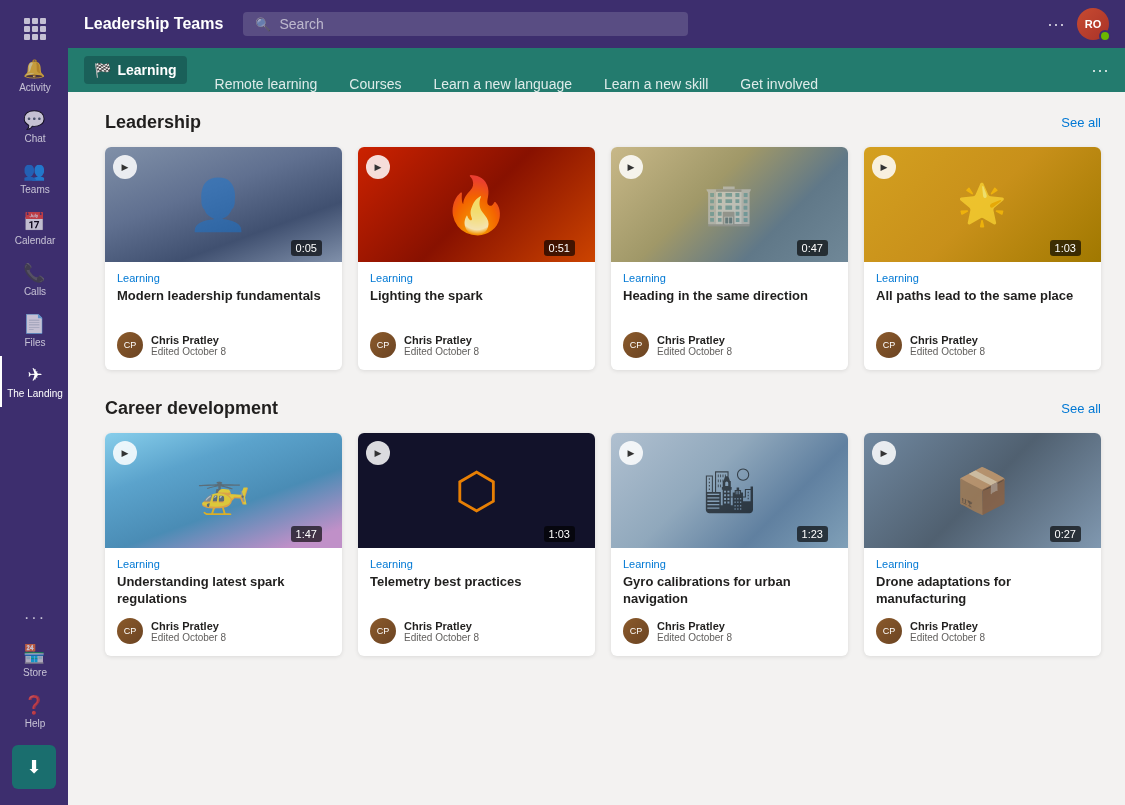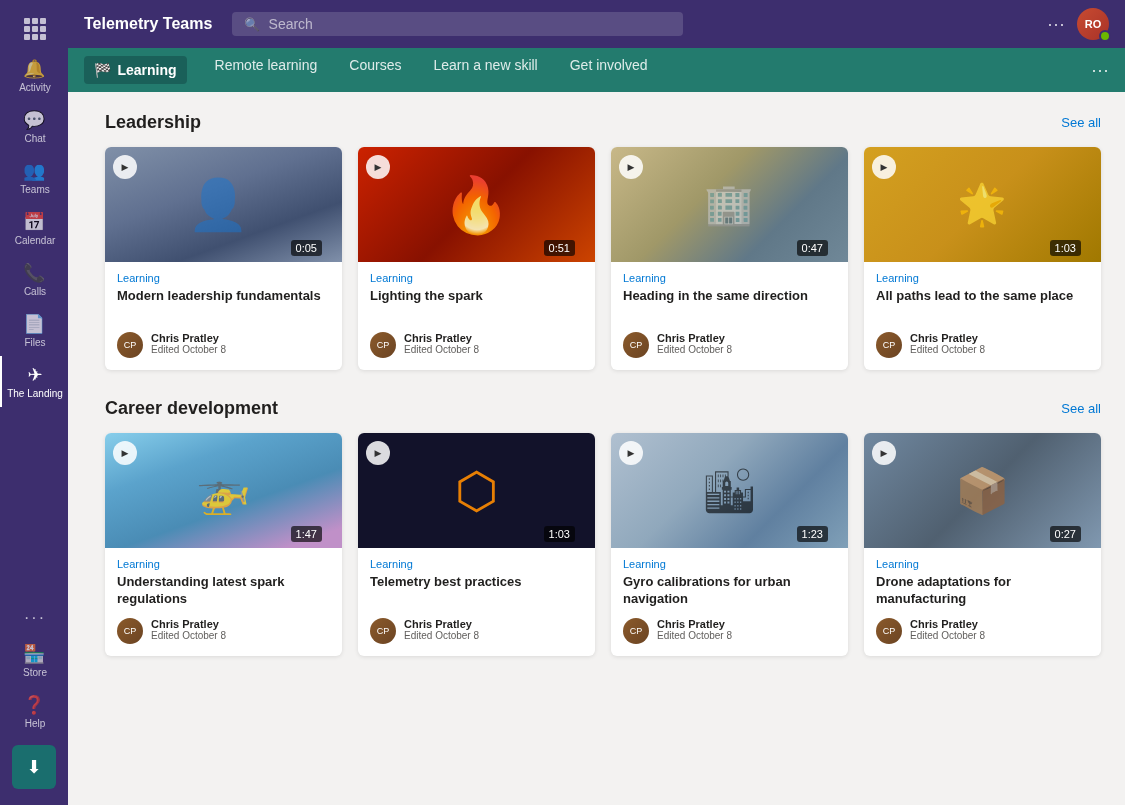--- a/index.html
+++ b/index.html
@@ -125,24 +125,24 @@
       margin-right: 12px;
       font-size: 14px;
       display: flex;
       align-items: center;
       gap: 6px;
       font-weight: 600;
     }
     .app-nav-item {
       color: rgba(255,255,255,0.85);
       font-size: 14px;
-      padding: 9px 16px;
+      padding: 0 16px;
       height: 44px;
       display: flex;
-      align-items: flex-start;
+      align-items: flex-end;
       cursor: pointer;
       white-space: nowrap;
     }
     .app-nav-more {
       margin-left: auto;
       color: rgba(255,255,255,0.85);
       font-size: 18px;
       cursor: pointer;
     }
 
@@ -242,20 +242,21 @@
     .card-title {
       font-size: 13px;
       font-weight: 600;
       color: #201f1e;
       margin-bottom: 10px;
       line-height: 1.3;
       min-height: 34px;
     }
     .card-author {
       display: flex;
+      align-items: center;
       gap: 8px;
     }
     .author-avatar {
       width: 26px;
       height: 26px;
       border-radius: 50%;
       background: linear-gradient(135deg, #8b5a2b, #6b4423);
       flex-shrink: 0;
       overflow: hidden;
       display: flex;
@@ -354,21 +355,21 @@
   <div class="sidebar-item">
     <span class="icon">❓</span>
     <span style="font-size:10px;color:rgba(255,255,255,0.7)">Help</span>
   </div>
   <div class="download-btn">
     <span>⬇</span>
   </div>
 </div>
 
 <div class="topbar">
-  <span class="topbar-title">Telemetry Teams</span>
+  <span class="topbar-title">Leadership Teams</span>
   <div class="search-bar">
     <span style="color:rgba(255,255,255,0.6);font-size:13px">🔍</span>
     <input type="text" placeholder="Search" style="">
   </div>
   <div class="topbar-right">
     <span class="topbar-more">···</span>
     <div class="avatar">
       <span>RO</span>
       <div class="avatar-badge"></div>
     </div>
@@ -380,20 +381,23 @@
     <span>🏁</span>
     <span>Learning</span>
   </div>
   <div class="app-nav-item">
     <span>Remote learning</span>
   </div>
   <div class="app-nav-item">
     <span>Courses</span>
   </div>
   <div class="app-nav-item">
+    <span>Learn a new language</span>
+  </div>
+  <div class="app-nav-item">
     <span>Learn a new skill</span>
   </div>
   <div class="app-nav-item">
     <span>Get involved</span>
   </div>
   <span class="app-nav-more">···</span>
 </div>
 
 <div class="main-wrap">
   <div class="main-content">

